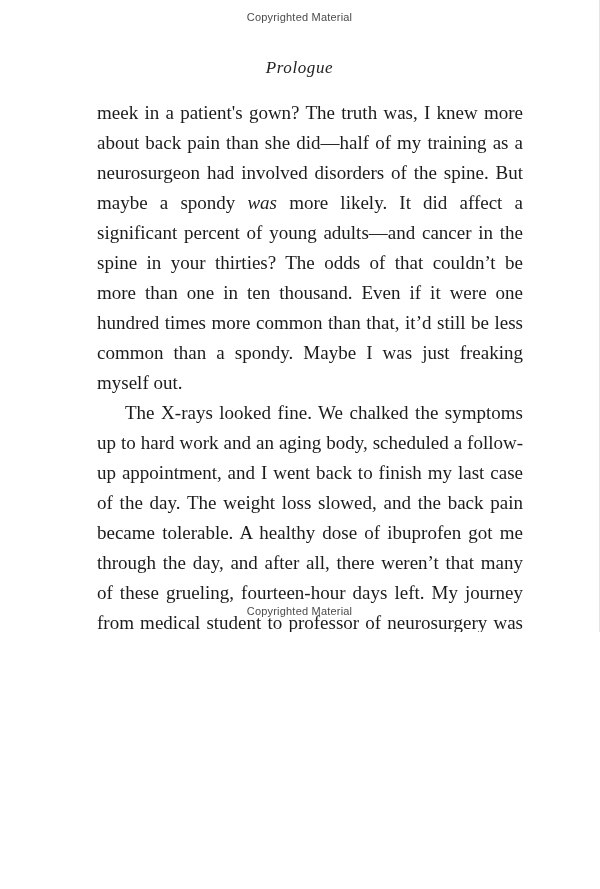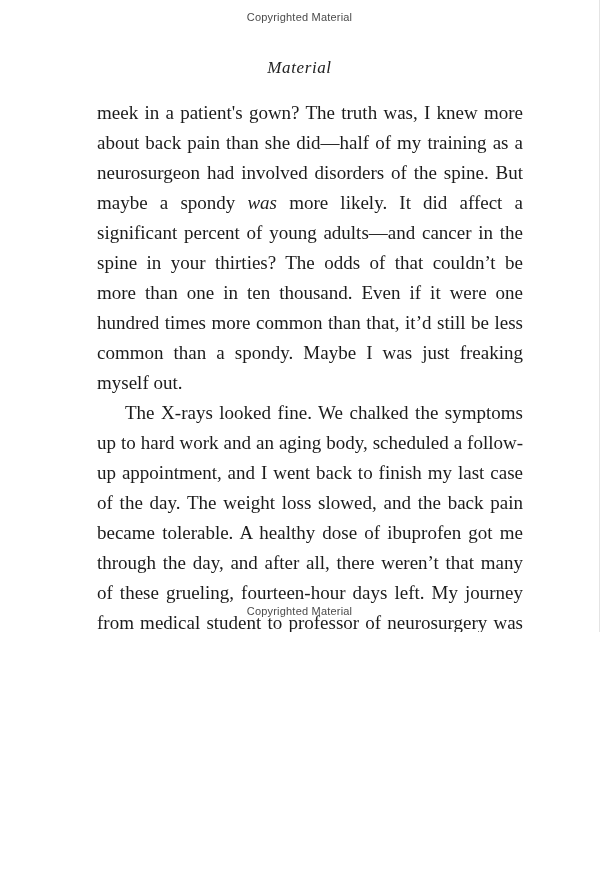--- a/index.html
+++ b/index.html
@@ -69,21 +69,21 @@
     font-size: 14.5px;
     color: #222222;
   }
 </style>
 </head>
 <body>
 
 <div class="page">
   <div class="copyright top">Copyrighted Material</div>
 
-  <div class="chapter-header">Material</div>
+  <div class="chapter-header">Prologue</div>
 
   <div class="body-text">
       <p class="para"><span>meek in a patient's gown? The truth was, I knew more about back pain than she did—half of my training as a neurosurgeon had involved disorders of the spine. But maybe a spondy </span><span class="italic">was</span><span> more likely. It did affect a significant percent of young adults—and cancer in the spine in your thirties? The odds of that couldn’t be more than one in ten thousand. Even if it were one hundred times more common than that, it’d still be less common than a spondy. Maybe I was just freaking myself out.</span></p>
       <p class="para indent"><span>The X-rays looked fine. We chalked the symptoms up to hard work and an aging body, scheduled a follow-up appointment, and I went back to finish my last case of the day. The weight loss slowed, and the back pain became tolerable. A healthy dose of ibuprofen got me through the day, and after all, there weren’t that many of these grueling, fourteen-hour days left. My journey from medical student to professor of neurosurgery was almost complete: after ten years of relentless training, I was determined to persevere for the next fifteen months, until residency ended. I had earned the respect of my seniors, won prestigious national awards, and was fielding job offers from several major universities. My program director at Stanford had recently sat me down and said,</span></p>
     </div>
 
   <div class="page-number">6</div>
 
   <div class="copyright bottom">Copyrighted Material</div>
 </div>

